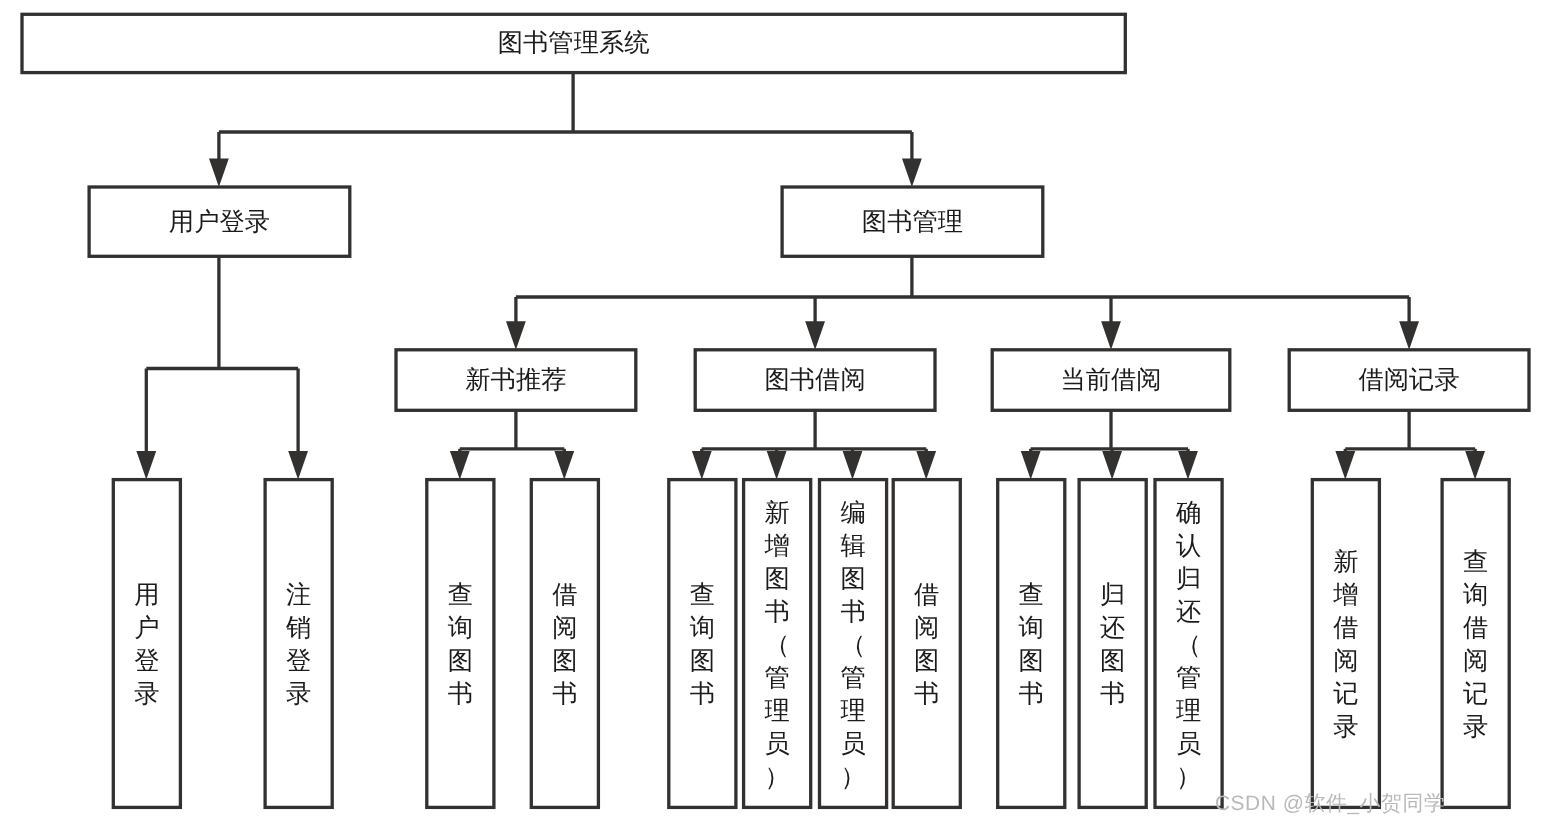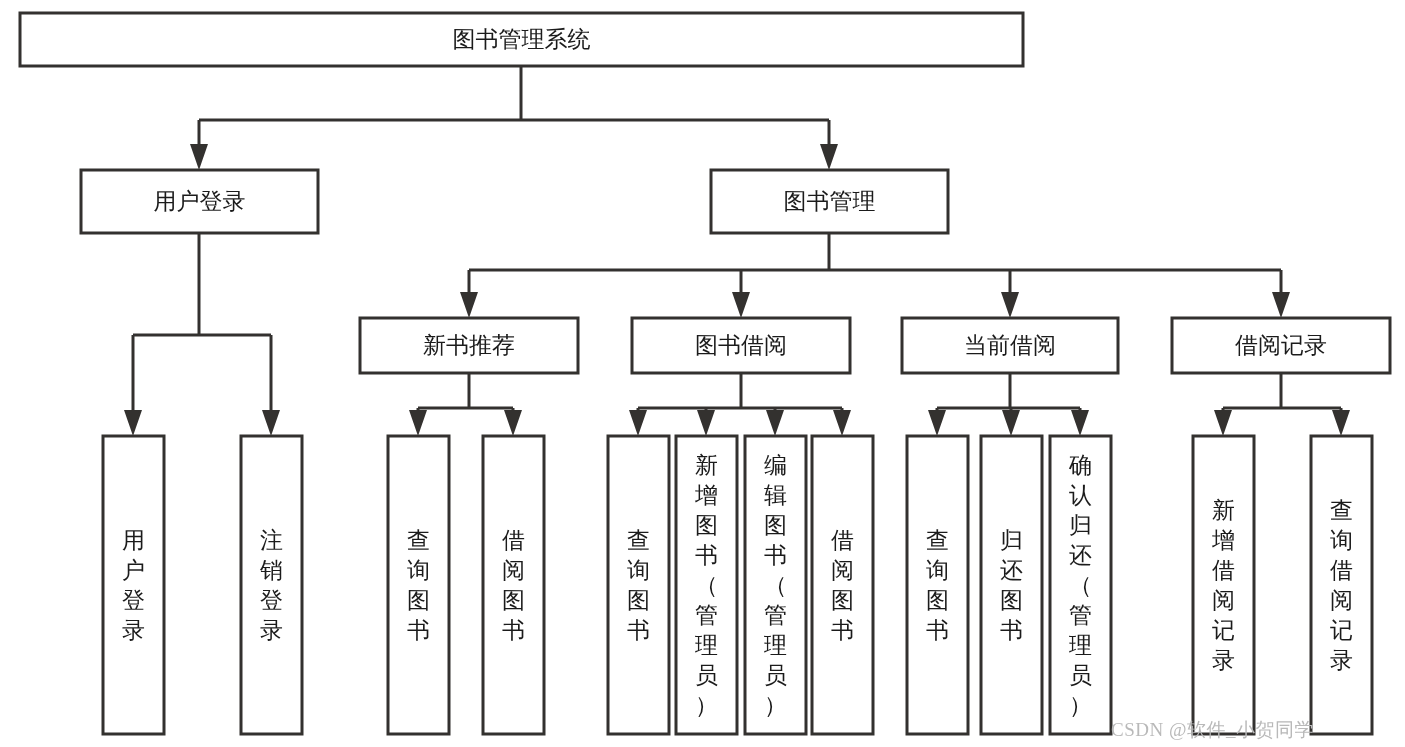--- a/index.html
+++ b/index.html
@@ -53,21 +53,21 @@
   .node-label-vertical {
     fill: #1b1b1b;
     font-family: "DejaVu Sans", "Liberation Sans", sans-serif;
     font-size: 23px;
     text-anchor: middle;
   }
   .watermark-text {
     position: absolute;
     right: 12px;
     bottom: 4px;
-    font-family: Liberation Serif, serif;
+    font-family: Liberation Sans, sans-serif;
     font-size: 19px;
     color: #b9b9b9;
     letter-spacing: 0.5px;
     white-space: nowrap;
     pointer-events: none;
     user-select: none;
   }
 </style>
 </head>
 <body>

